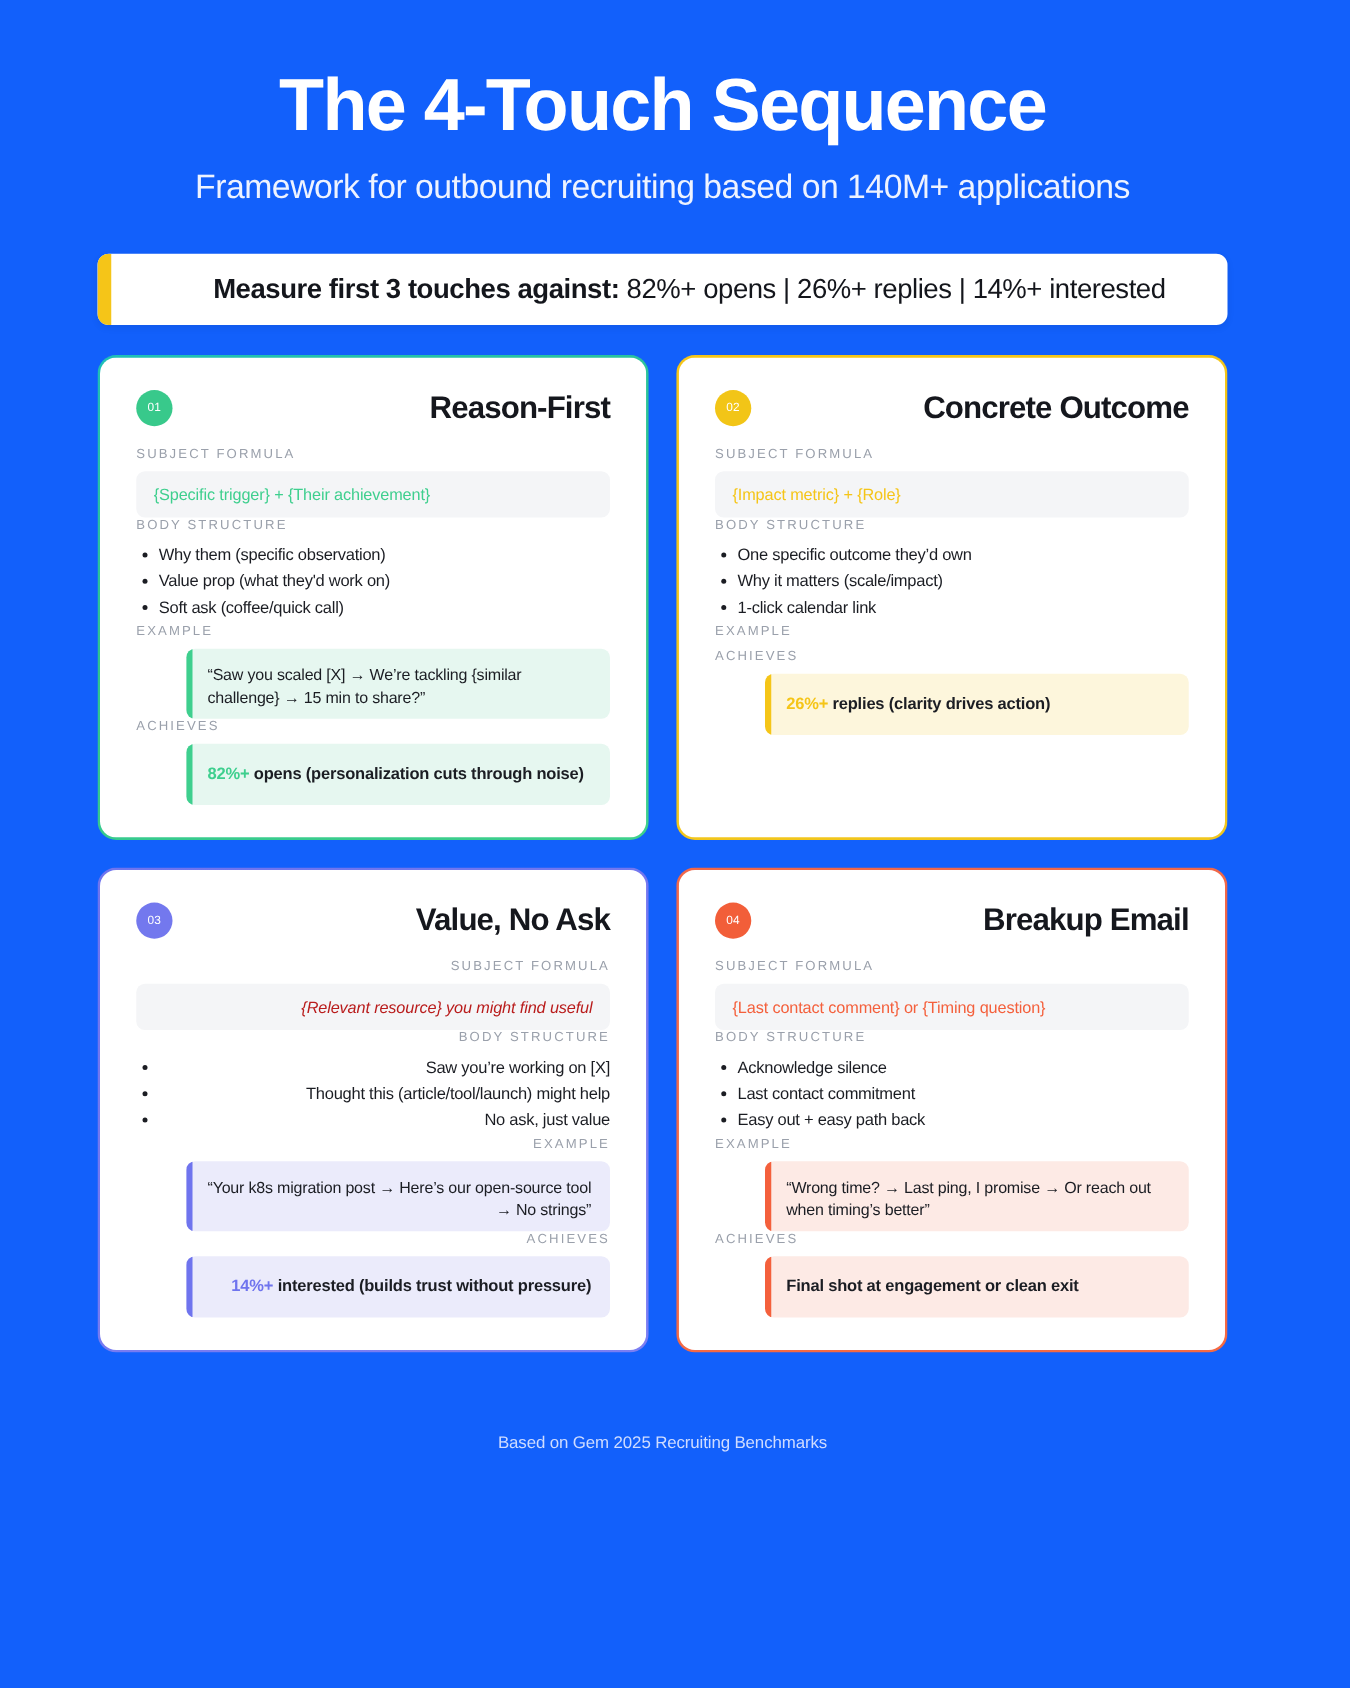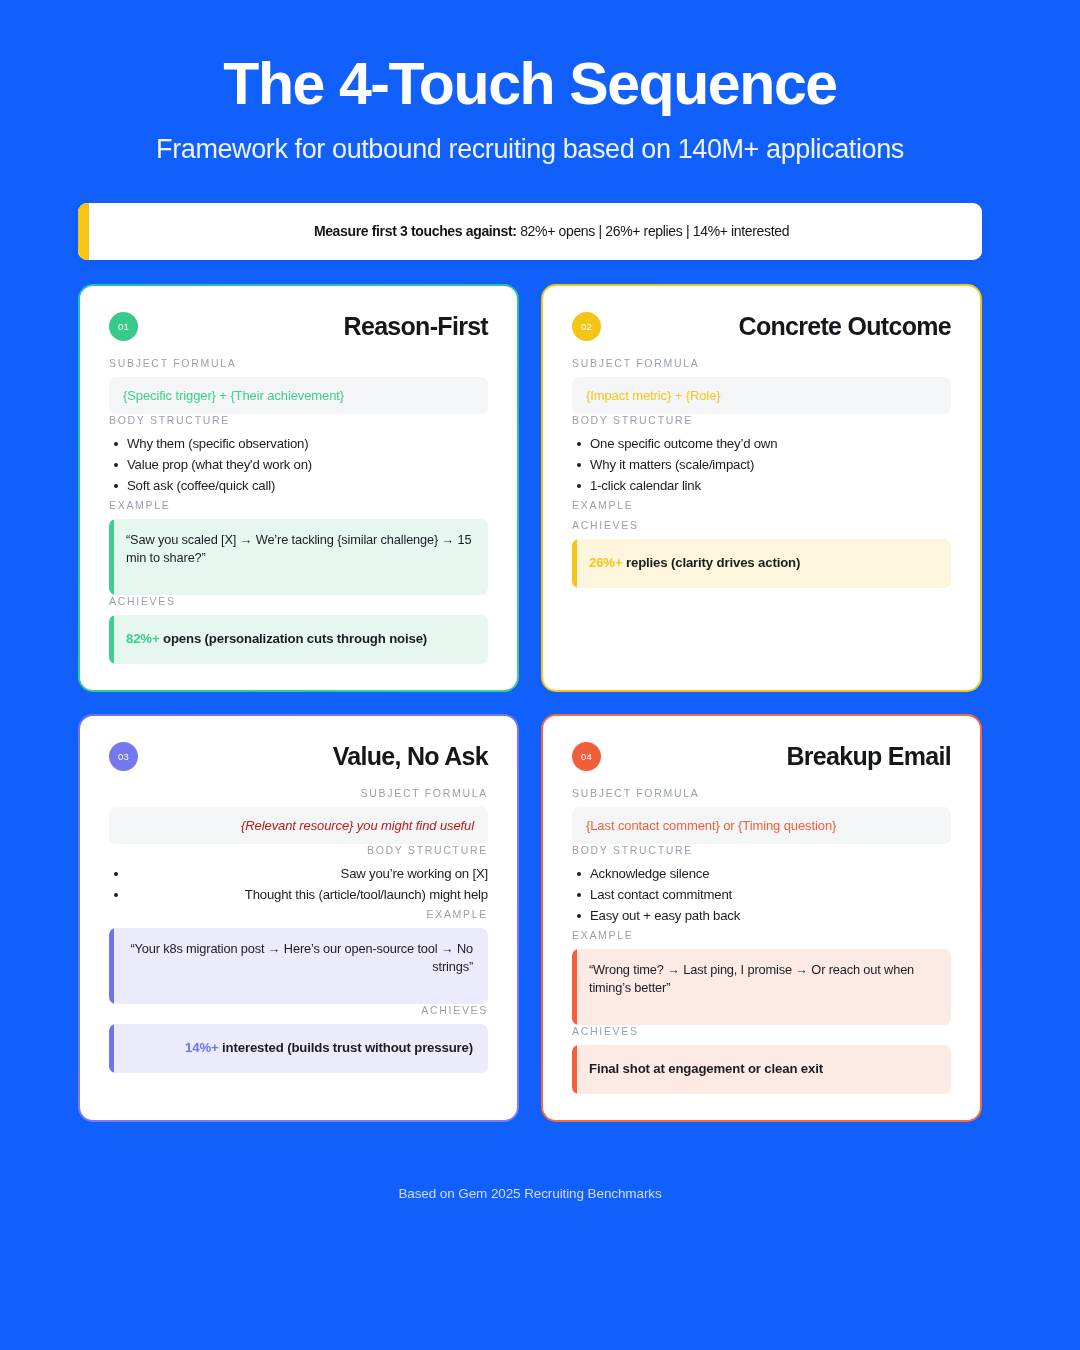--- a/index.html
+++ b/index.html
@@ -53,21 +53,21 @@
   .banner-accent {
     width: 11px;
     background: #f5c518;
     flex: 0 0 11px;
   }
   .banner-text {
     flex: 1;
     display: flex;
     align-items: center;
     justify-content: center;
-    font-size: 14px;
+    font-size: 22px;
     color: #14161c;
     letter-spacing: -0.35px;
     padding-right: 8px;
     padding-left: 40px;
   }
   .banner-text b { font-weight: bold; }
   .banner-text .reg { font-weight: 400; }
 
   
   .grid {
@@ -163,28 +163,29 @@
     content: "";
     position: absolute;
     left: 5px; top: 6px;
     width: 4px; height: 4px;
     border-radius: 50%;
     background: #1b1d23;
   }
 
   .tinted-box {
     border-radius: 7px;
-    padding: 12px 15px 28px 17px;
+    padding: 12px 15px 8px 17px;
     position: relative;
     overflow: hidden;
     font-size: 12.8px;
     line-height: 1.42;
     color: #1b1d23;
     letter-spacing: -0.15px;
     font-weight: 500;
+    margin-left: 40px;
   }
   .tinted-box .bar {
     position: absolute;
     left: 0; top: 0; bottom: 0;
     width: 5px;
     border-radius: 7px 0 0 7px;
   }
   .tinted-box.achieves {
     padding-top: 15px;
     padding-bottom: 15px;
@@ -276,20 +277,21 @@
       <div class="card-head">
         <div class="badge" style="background: rgb(115, 120, 238);">03</div>
         <div class="card-title">Value, No Ask</div>
       </div>
       <div class="sec-label">SUBJECT FORMULA</div>
       <div class="formula-box" style="color: #b91c1c; font-style: italic;">{Relevant resource} you might find useful</div>
       <div class="sec-label tight">BODY STRUCTURE</div>
       <ul class="bullets">
         <li>Saw you’re working on [X]</li>
         <li>Thought this (article/tool/launch) might help</li>
+        <li>No ask, just value</li>
       </ul>
       <div class="sec-label tight">EXAMPLE</div>
       <div class="tinted-box" style="background: rgb(235, 235, 251);">
         <span class="bar" style="background: rgb(111, 116, 238);"></span>
         <span>“Your k8s migration post → Here’s our open-source tool → No strings”</span>
       </div>
       <div class="sec-label tight">ACHIEVES</div>
       <div class="tinted-box achieves" style="background: rgb(235, 235, 251);">
         <span class="bar" style="background: rgb(111, 116, 238);"></span>
         <span class="metric" style="color: rgb(111, 116, 238);">14%+</span><span> interested (builds trust without pressure)</span>

